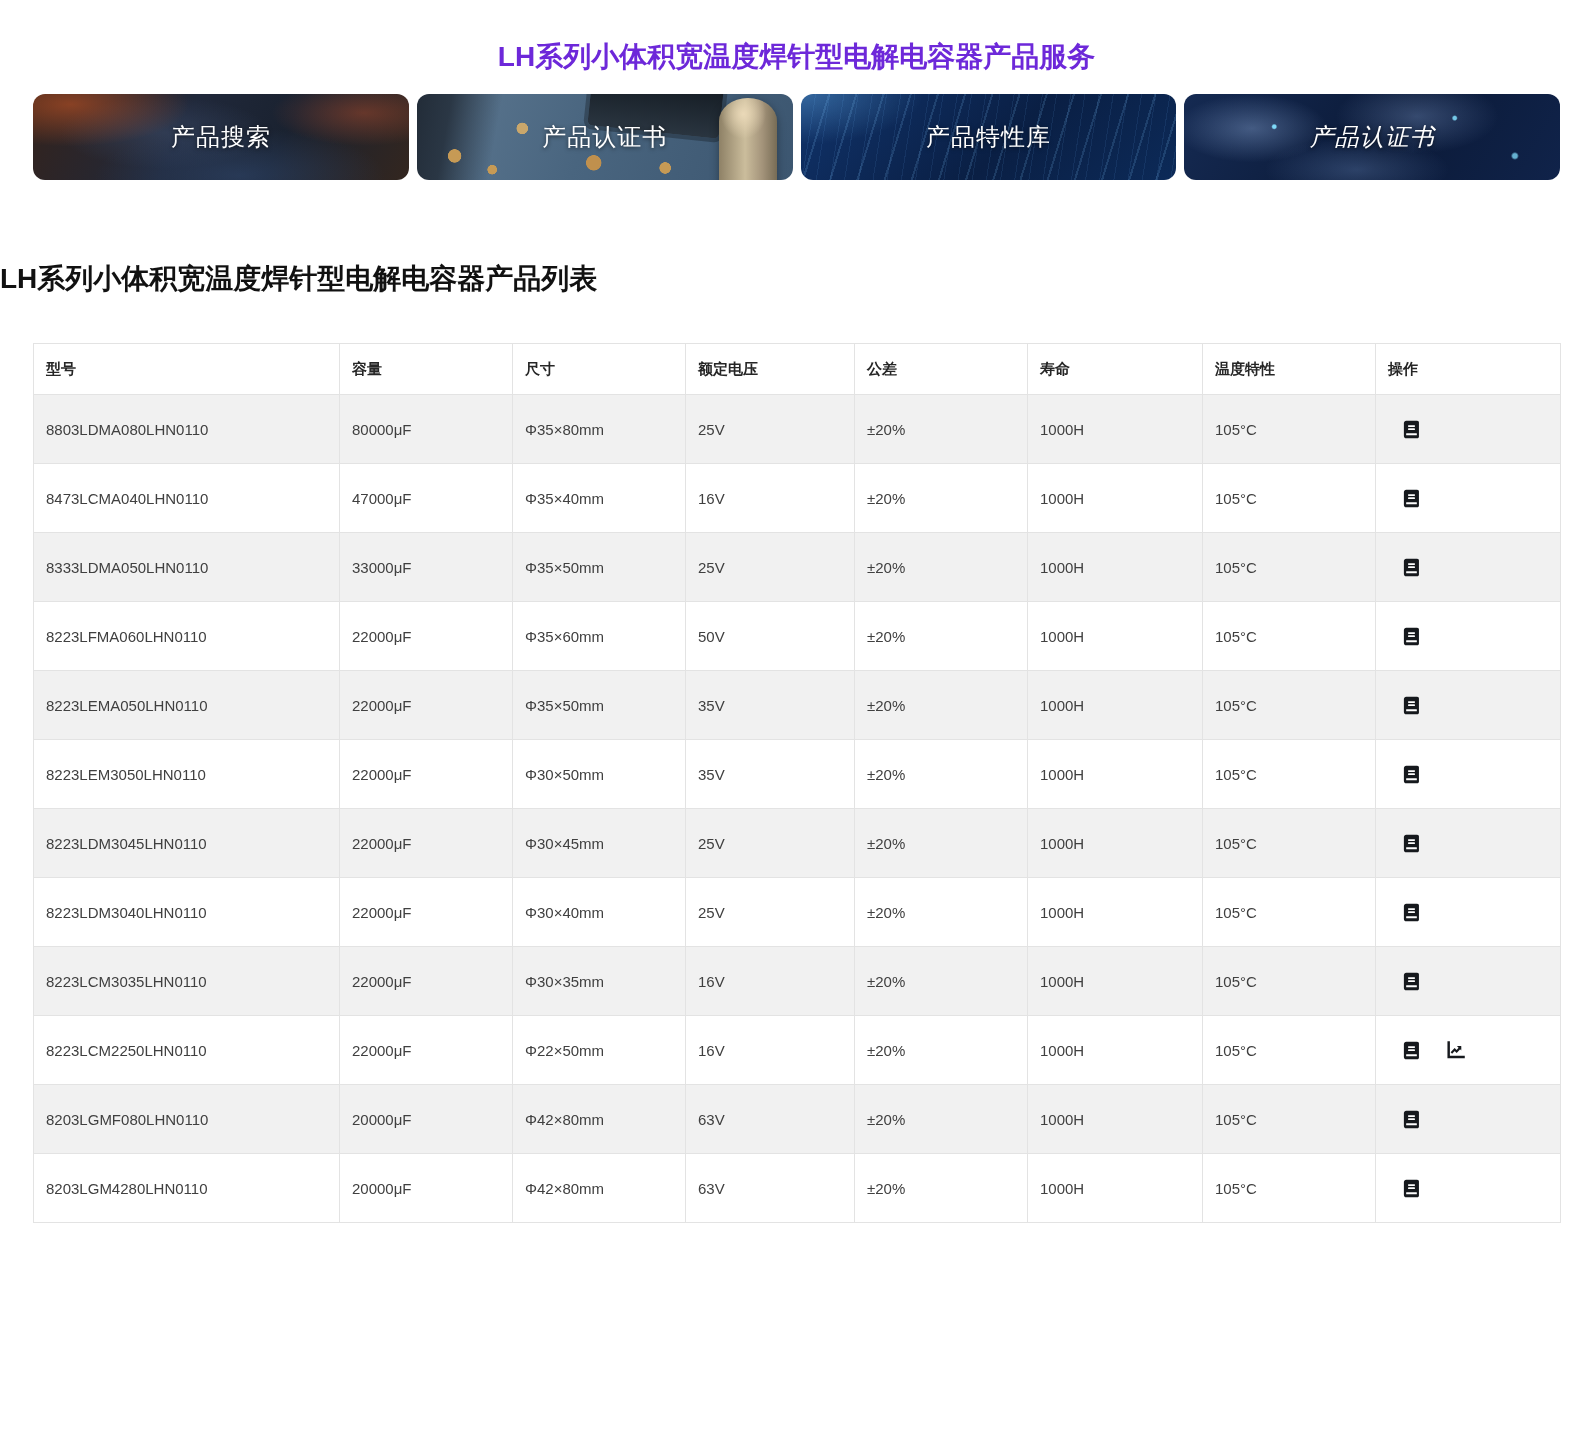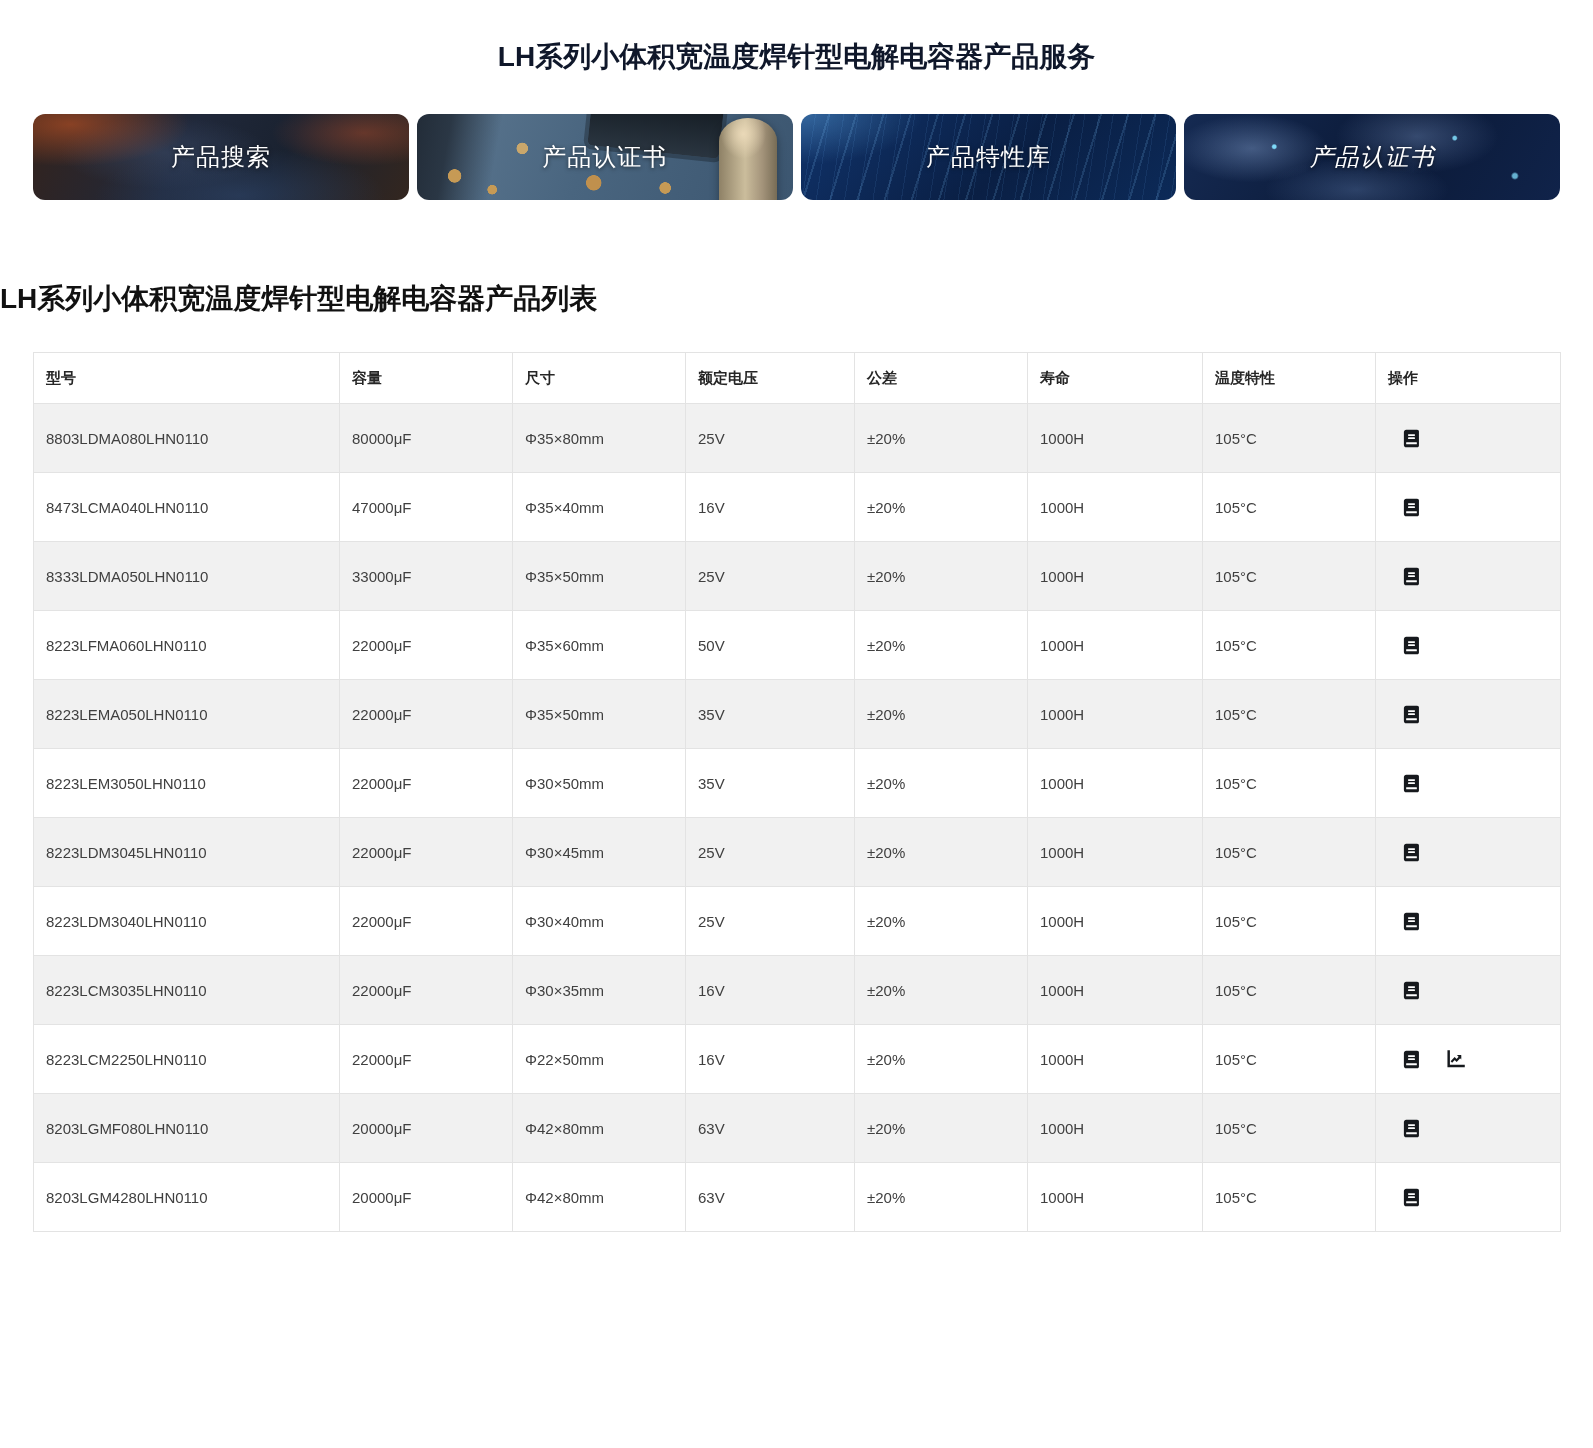--- a/index.html
+++ b/index.html
@@ -8,33 +8,33 @@
     font-family:"Liberation Sans","DejaVu Sans",sans-serif;
     color:#333;
   }
   .page { width:1593px; margin:0 auto; padding-bottom:33px; }
 
   .page-title {
     text-align:center;
     font-size:28px;
     line-height:1.2;
     font-weight:700;
-    color:#0f172a;
+    color:#6d28d9;
     margin:40px 16px 0;
   }
   .list-title {
     font-size:28px;
     line-height:1.2;
     font-weight:700;
     color:#111;
     margin:82px 0 0;
   }
 
   
-  .nav-cards { display:flex; gap:8px; margin:40px 33px 0; }
+  .nav-cards { display:flex; gap:8px; margin:20px 33px 0; }
   .nav-card {
     flex:1 1 0;
     height:86px;
     border-radius:12px;
     display:flex; align-items:center; justify-content:center;
     position:relative; overflow:hidden;
     cursor:pointer;
   }
   .nav-card-label {
     position:relative; z-index:3;
@@ -90,21 +90,21 @@
       radial-gradient(circle 3px at 72% 28%, rgba(130,225,255,.85) 55%, rgba(130,225,255,0) 100%),
       radial-gradient(circle 4px at 88% 72%, rgba(130,225,255,.75) 55%, rgba(130,225,255,0) 100%),
       radial-gradient(28% 55% at 18% 40%, rgba(150,180,225,.38), rgba(150,180,225,0) 72%),
       radial-gradient(30% 60% at 62% 26%, rgba(140,170,220,.33), rgba(140,170,220,0) 72%),
       radial-gradient(34% 52% at 46% 88%, rgba(120,155,210,.30), rgba(120,155,210,0) 72%),
       linear-gradient(120deg, #152a52 0%, #0b1a38 55%, #10234a 100%);
     font-style: italic;
   }
 
   
-  .table-wrap { margin:37px 33px 0; }
+  .table-wrap { margin:48px 33px 0; }
   table.product-table {
     width:100%;
     border-collapse:collapse;
     table-layout:fixed;
   }
   .product-table th, .product-table td {
     border:1px solid #e3e3e3;
     font-size:15px;
     text-align:left;
     padding:0 12px;

